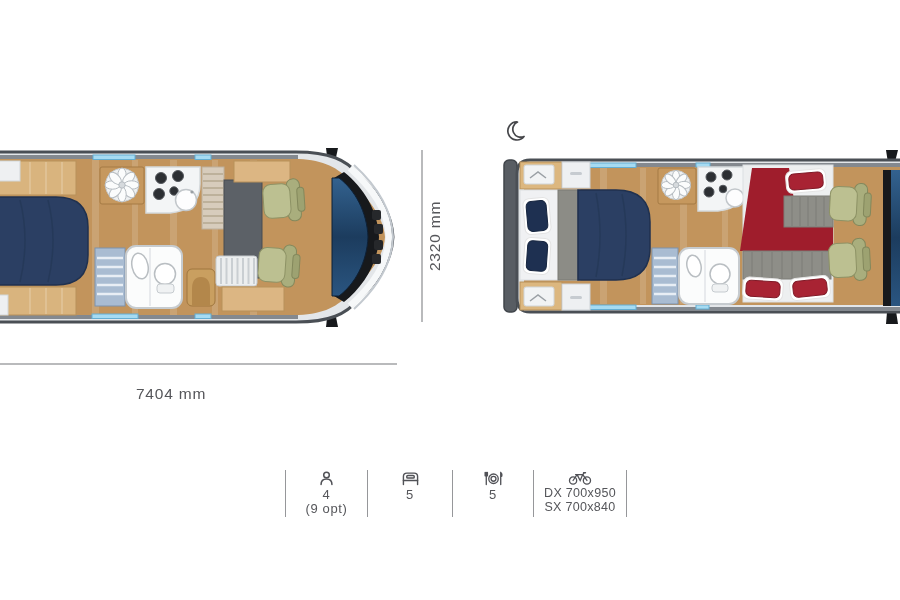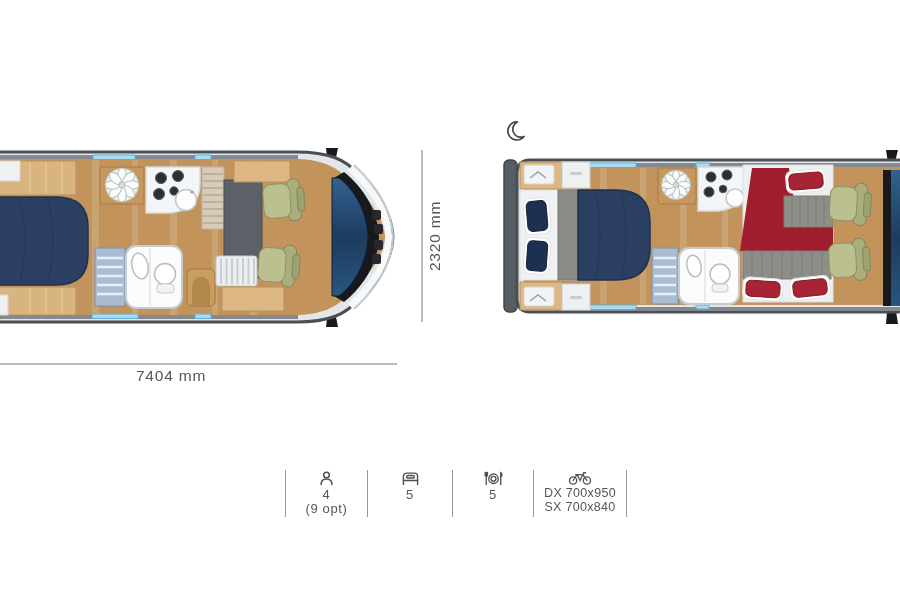--- a/index.html
+++ b/index.html
@@ -8,21 +8,21 @@
     overflow:hidden;font-family:"Liberation Sans",sans-serif;color:#55565a;
   }
   .plan{position:absolute;display:block;}
   .plan-day{left:0;top:148;left:0px;top:148px;width:400px;height:180px;}
   .plan-night{left:500px;top:148px;width:400px;height:180px;}
   .moon{position:absolute;left:503px;top:120px;width:22px;height:22px;}
   .dim-line-v{position:absolute;left:421px;top:150px;width:1.5px;height:172px;background:#b9babc;}
   .dim-line-h{position:absolute;left:0px;top:363px;width:397px;height:1.5px;background:#b9babc;}
   .dim-label{position:absolute;font-size:15.5px;letter-spacing:0.8px;color:#55565a;text-align:center;}
   .dim-label-v{left:361px;top:226px;width:150px;height:20px;transform:rotate(-90deg);transform-origin:center;}
-  .dim-label-h{left:71px;top:367px;width:200px;}
+  .dim-label-h{left:71px;top:385px;width:200px;}
   .specs{
     position:absolute;left:285px;top:470px;height:47px;display:flex;
     border-right:1.5px solid #96979a;
   }
   .spec-cell{
     border-left:1.5px solid #96979a;display:flex;flex-direction:column;
     align-items:center;justify-content:flex-start;padding-top:1px;box-sizing:border-box;
   }
   .spec-cell.c1{width:82px;}
   .spec-cell.c2{width:85px;}

